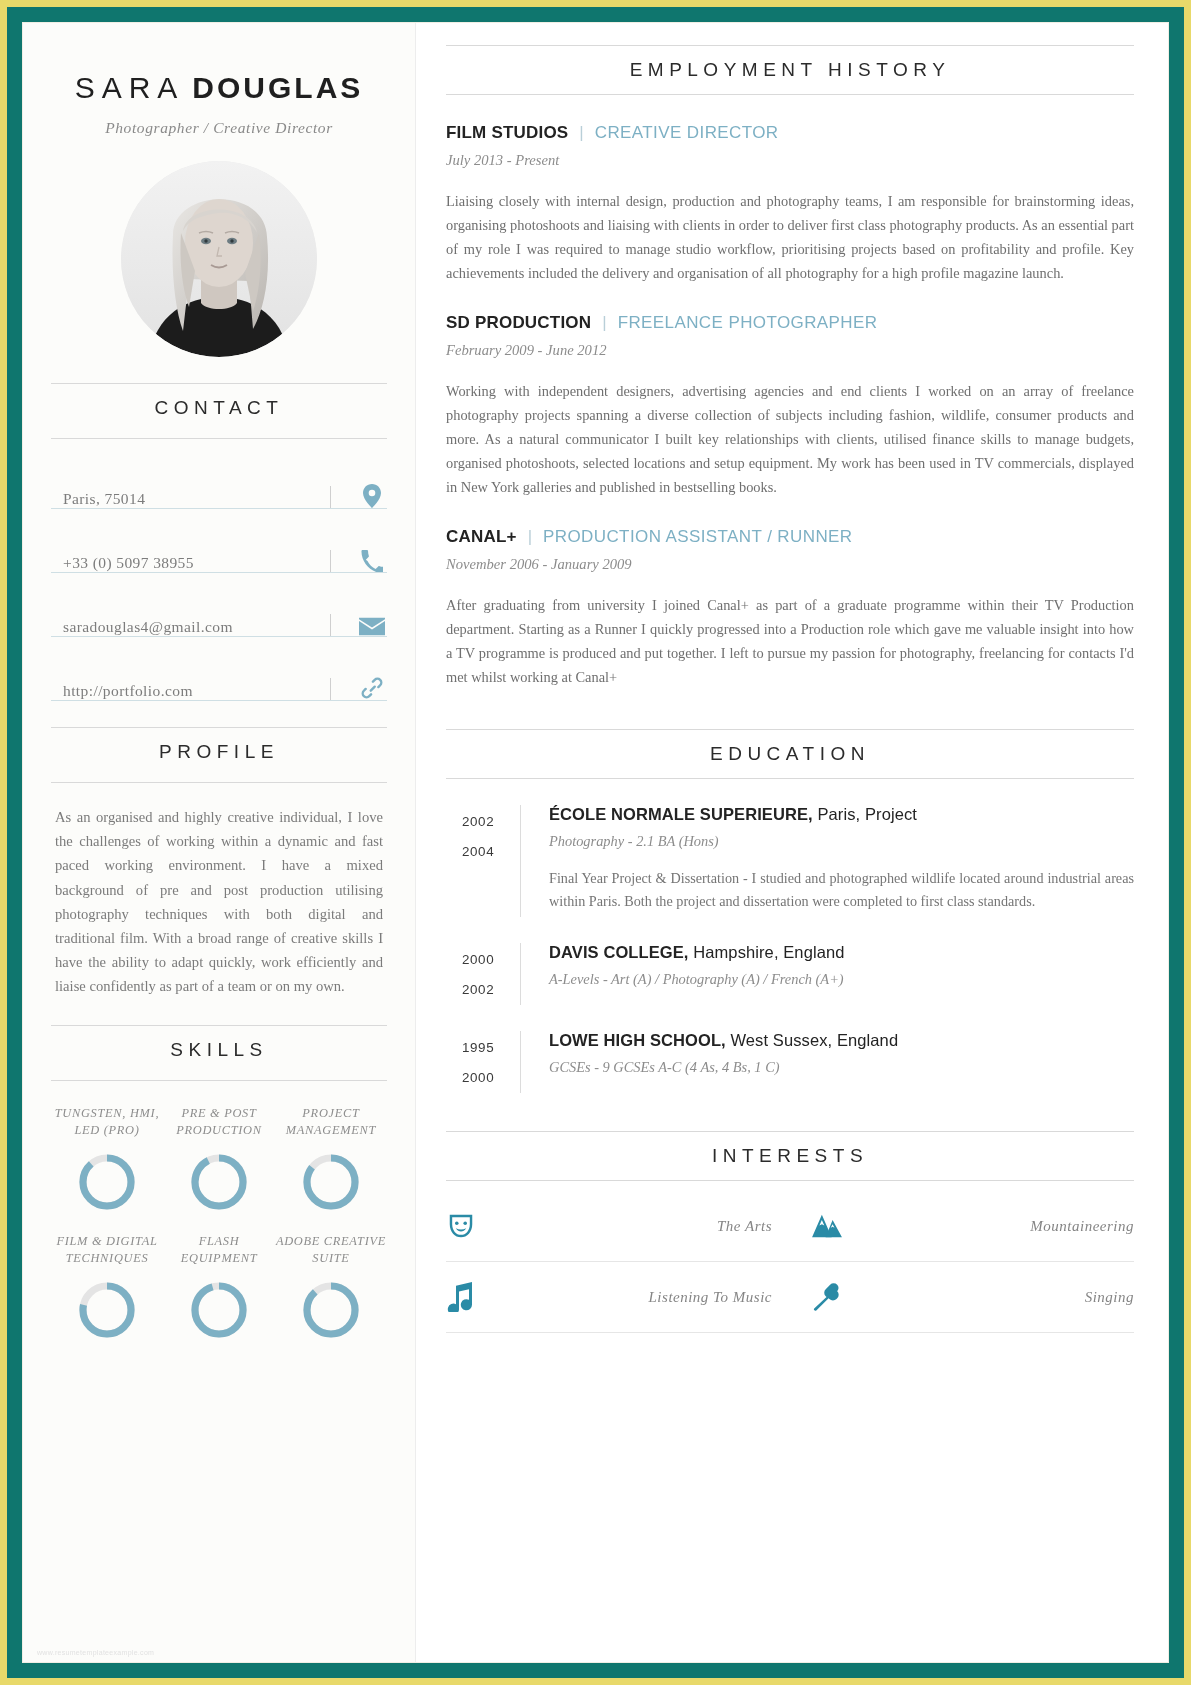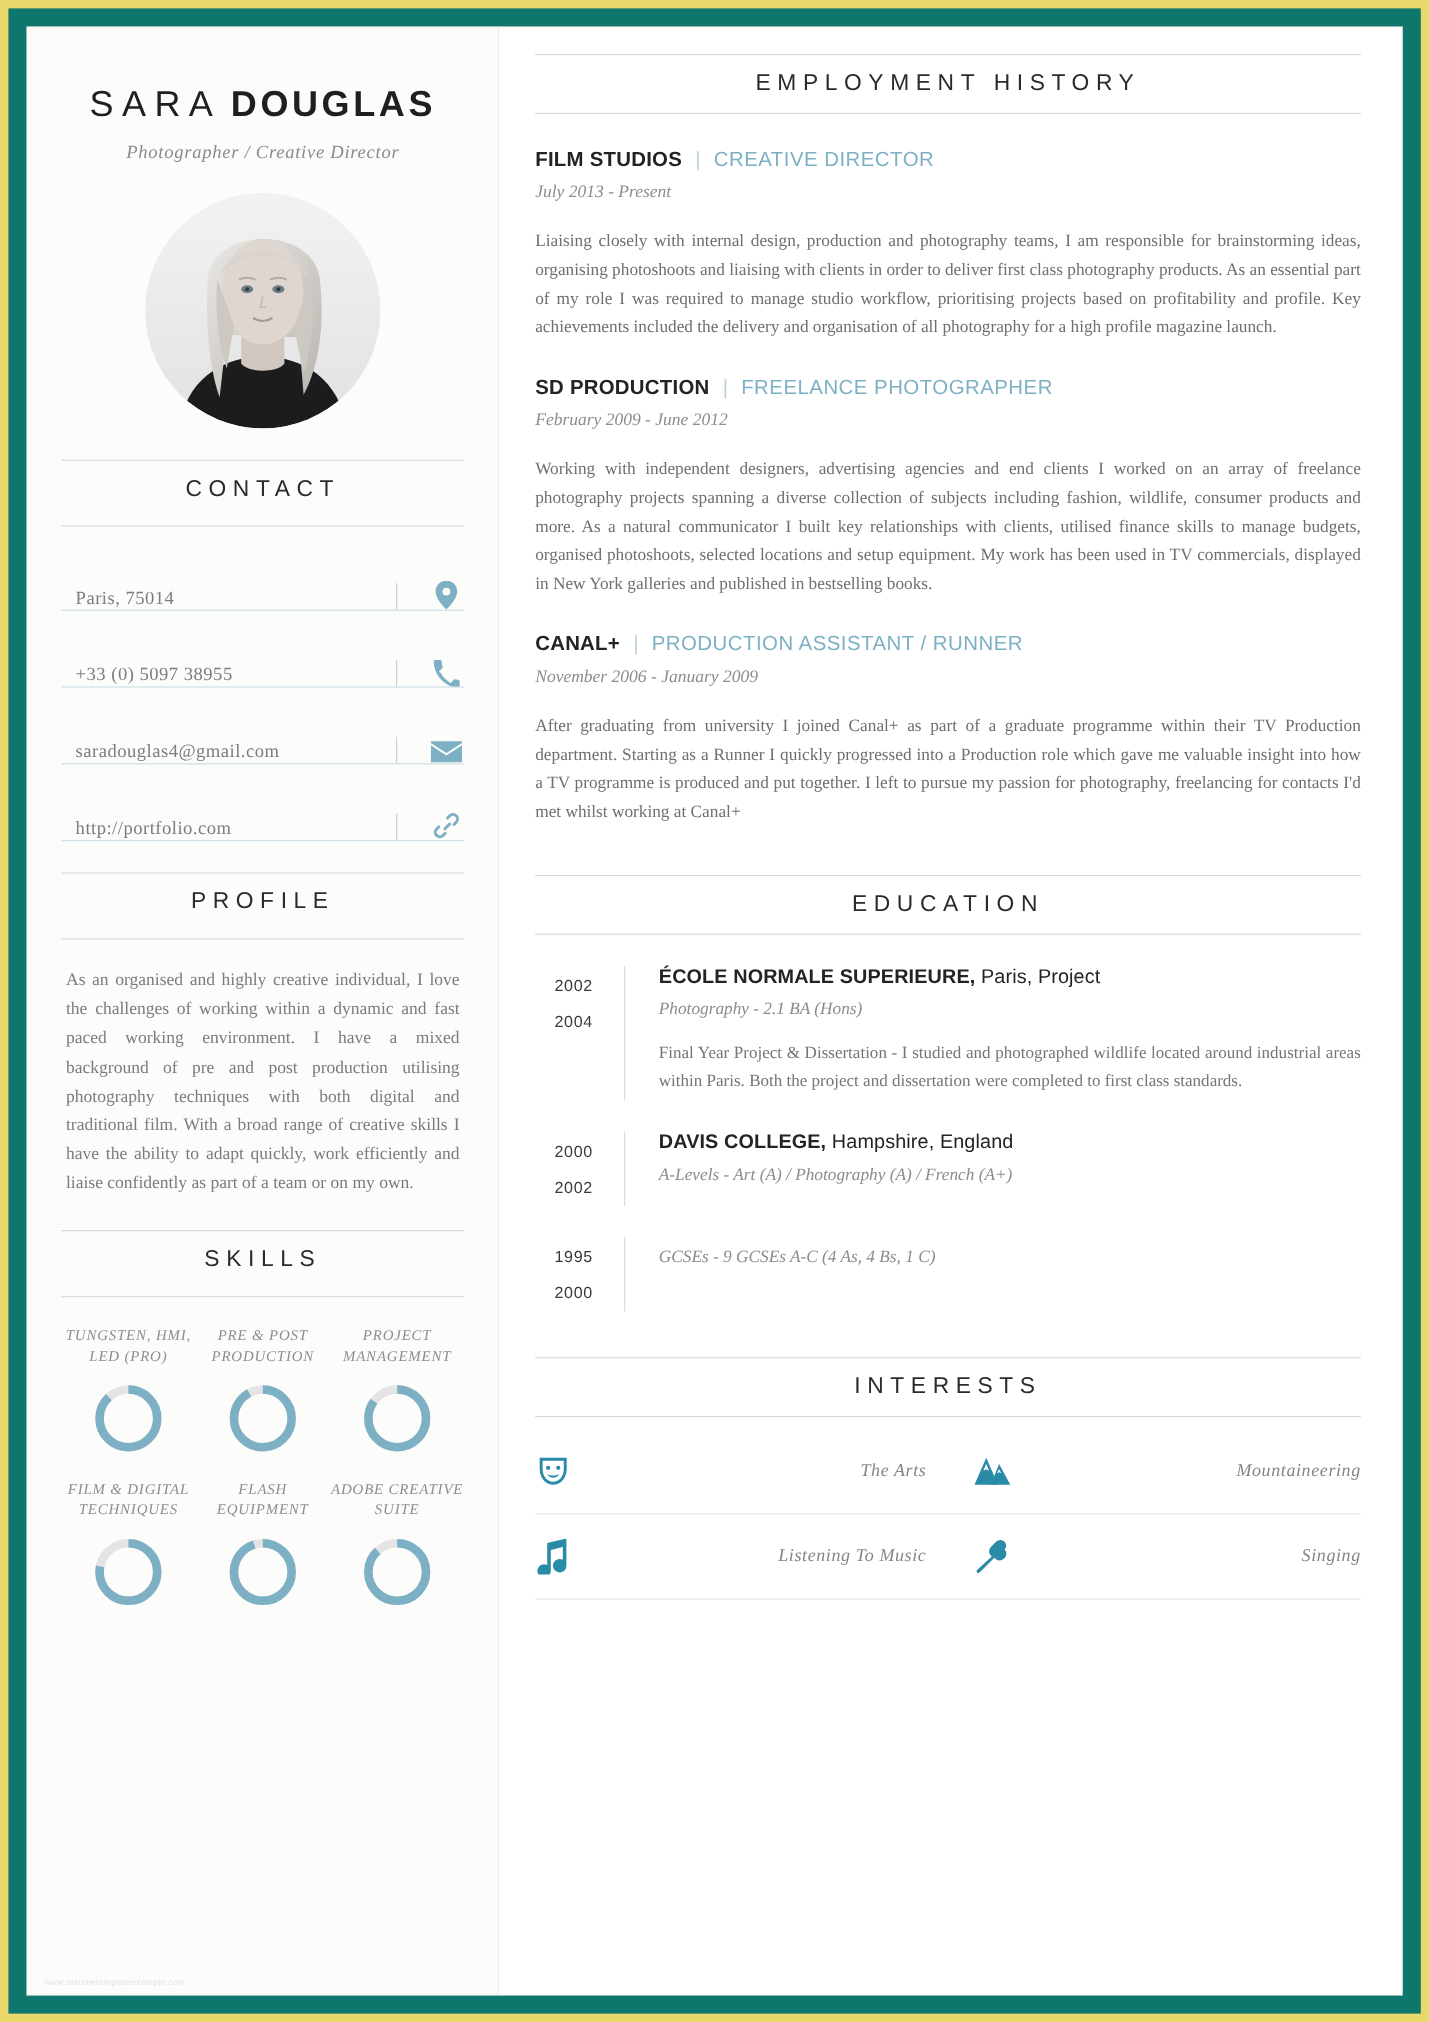--- a/index.html
+++ b/index.html
@@ -438,20 +438,23 @@
               <div class="edu-sub">A-Levels - Art (A) / Photography (A) / French (A+)</div>
             </div>
           </div>
 
           <div class="edu">
             <div class="edu-years">
               <div>1995</div>
               <div>2000</div>
             </div>
             <div class="edu-body">
+              <div class="edu-title">
+                <span>LOWE HIGH SCHOOL,</span><span class="loc"> West Sussex, England</span>
+              </div>
               <div class="edu-sub">GCSEs - 9 GCSEs A-C (4 As, 4 Bs, 1 C)</div>
             </div>
           </div>
         </div>
 
         <div style="margin-top:38px;">
           <div class="rsec-head">
             <h2>INTERESTS</h2>
           </div>
           <div class="int-grid">

